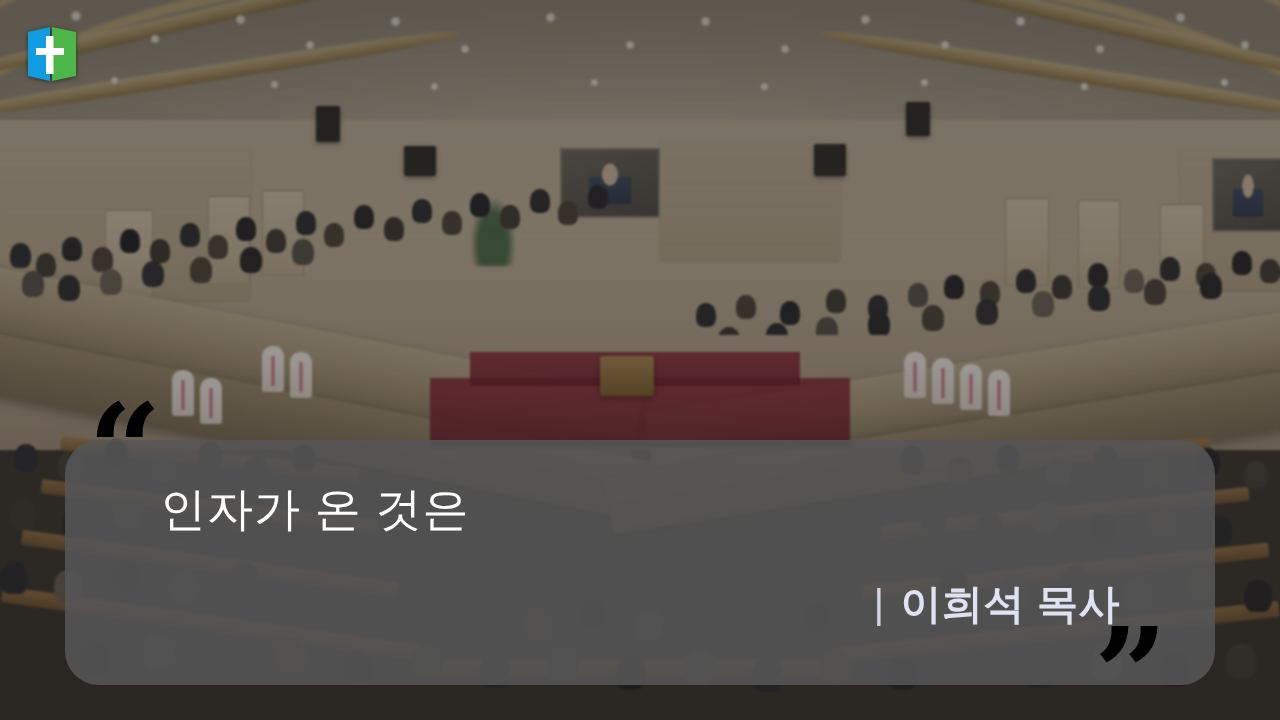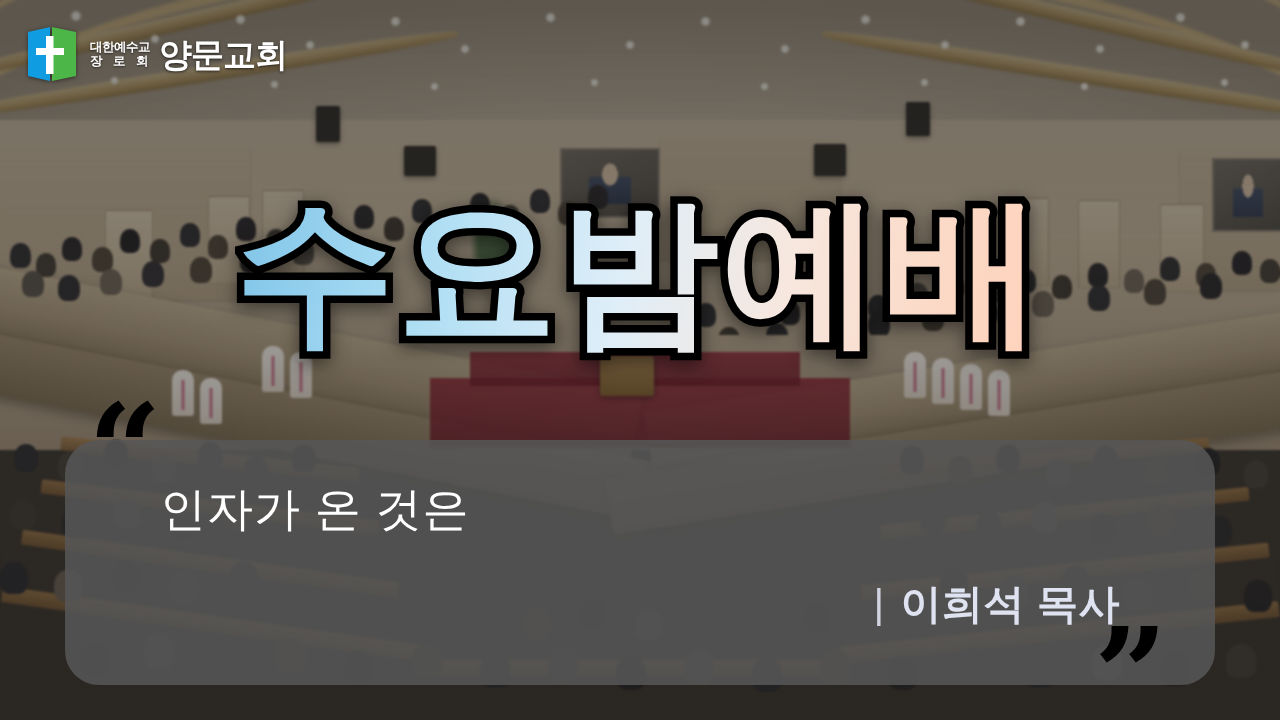--- a/index.html
+++ b/index.html
@@ -475,35 +475,22 @@
 
   <div class="brand">
     <div class="logo-mark">
       <svg viewBox="0 0 54 56" width="54" height="56" aria-hidden="true">
         <path d="M2 6 L24 1 L24 55 L2 50 Z" fill="#0f9ce0"></path>
         <path d="M26 1 L50 6 L50 50 L26 55 Z" fill="#4cb648"></path>
         <rect x="20" y="10" width="7.5" height="38" fill="#ffffff"></rect>
         <rect x="10" y="22" width="28" height="7" fill="#ffffff"></rect>
       </svg>
     </div>
-    <div class="logo-wordmark">
-      <div class="logo-sub">
-        <span class="l1">대한예수교</span>
-        <span class="l2">장 로 회</span>
-      </div>
-      <div class="logo-name">양문교회</div>
-    </div>
   </div>
 
-  <div class="title-wrap">
-    <span class="title-stack">
-      <span class="title-text title-outline">수요밤예배</span>
-      <span class="title-text title-fill">수요밤예배</span>
-    </span>
-  </div>
 
   <div class="quote-card"></div>
   <div class="quote-mark quote-open">“</div>
   <div class="quote-line">인자가 온 것은</div>
   <div class="ref-line">
     <span class="ref-sep">|</span>
     <span>이희석 목사</span>
   </div>
   <div class="quote-mark quote-close">”</div>
 

